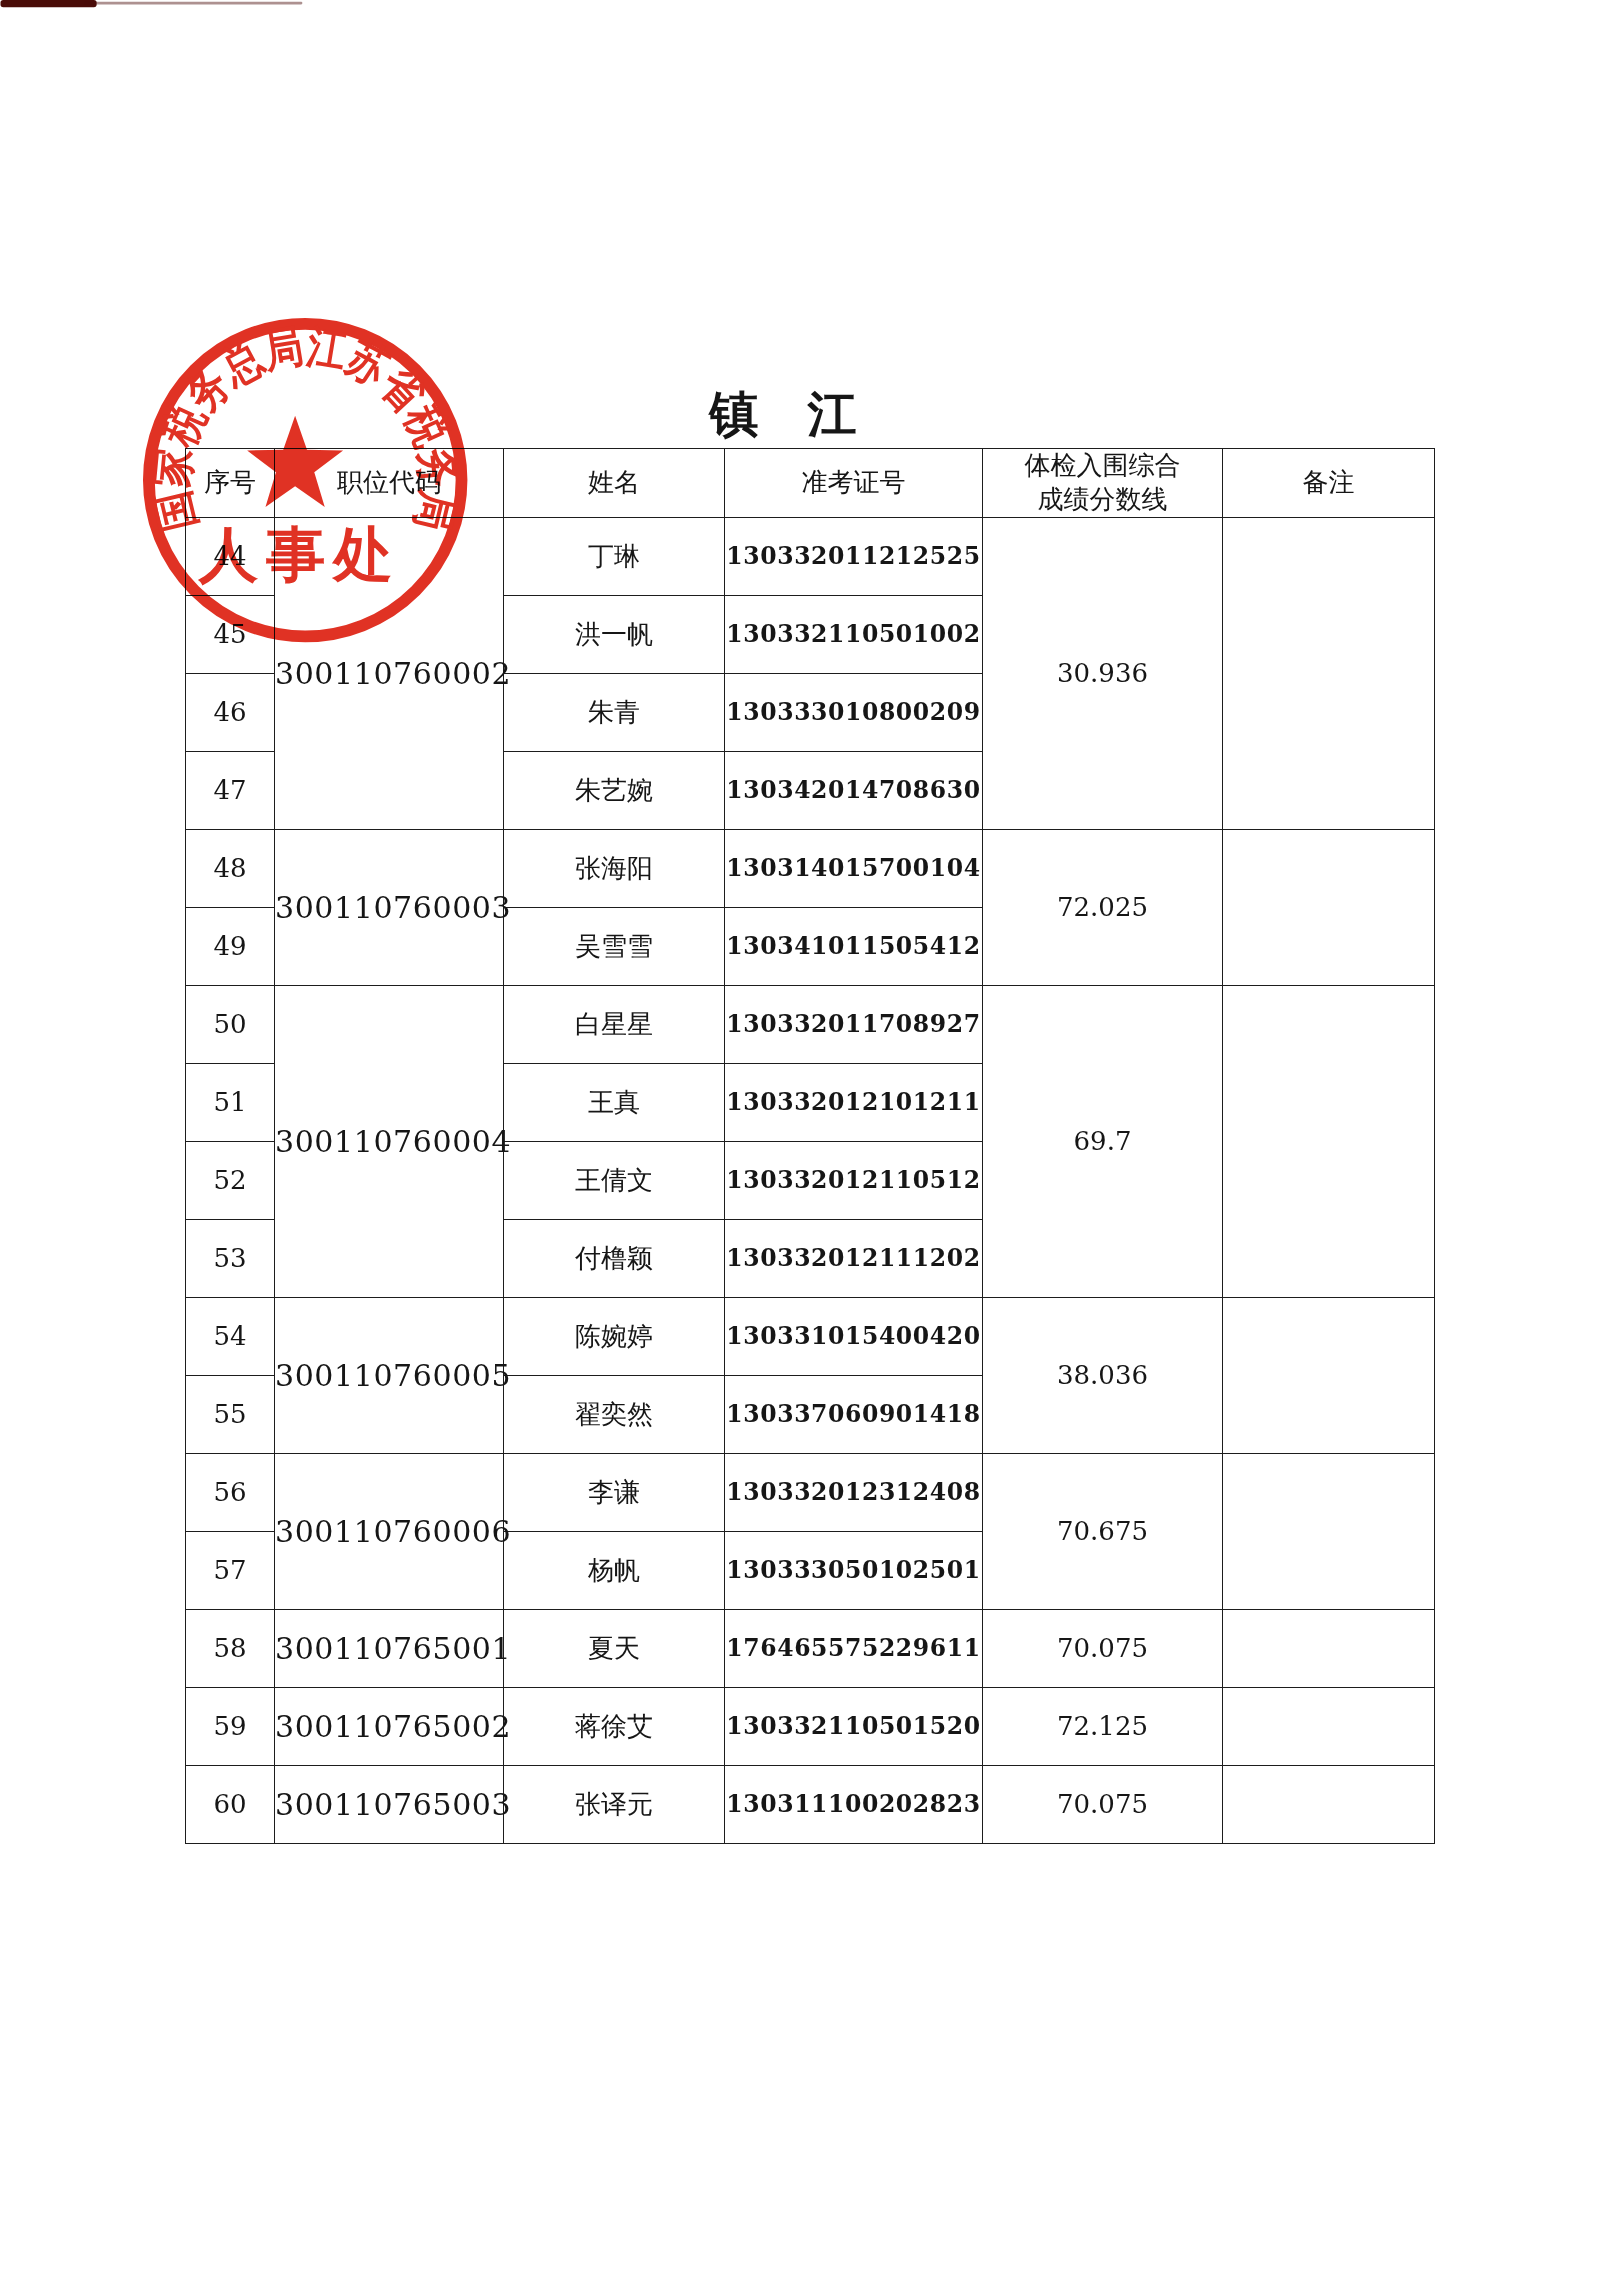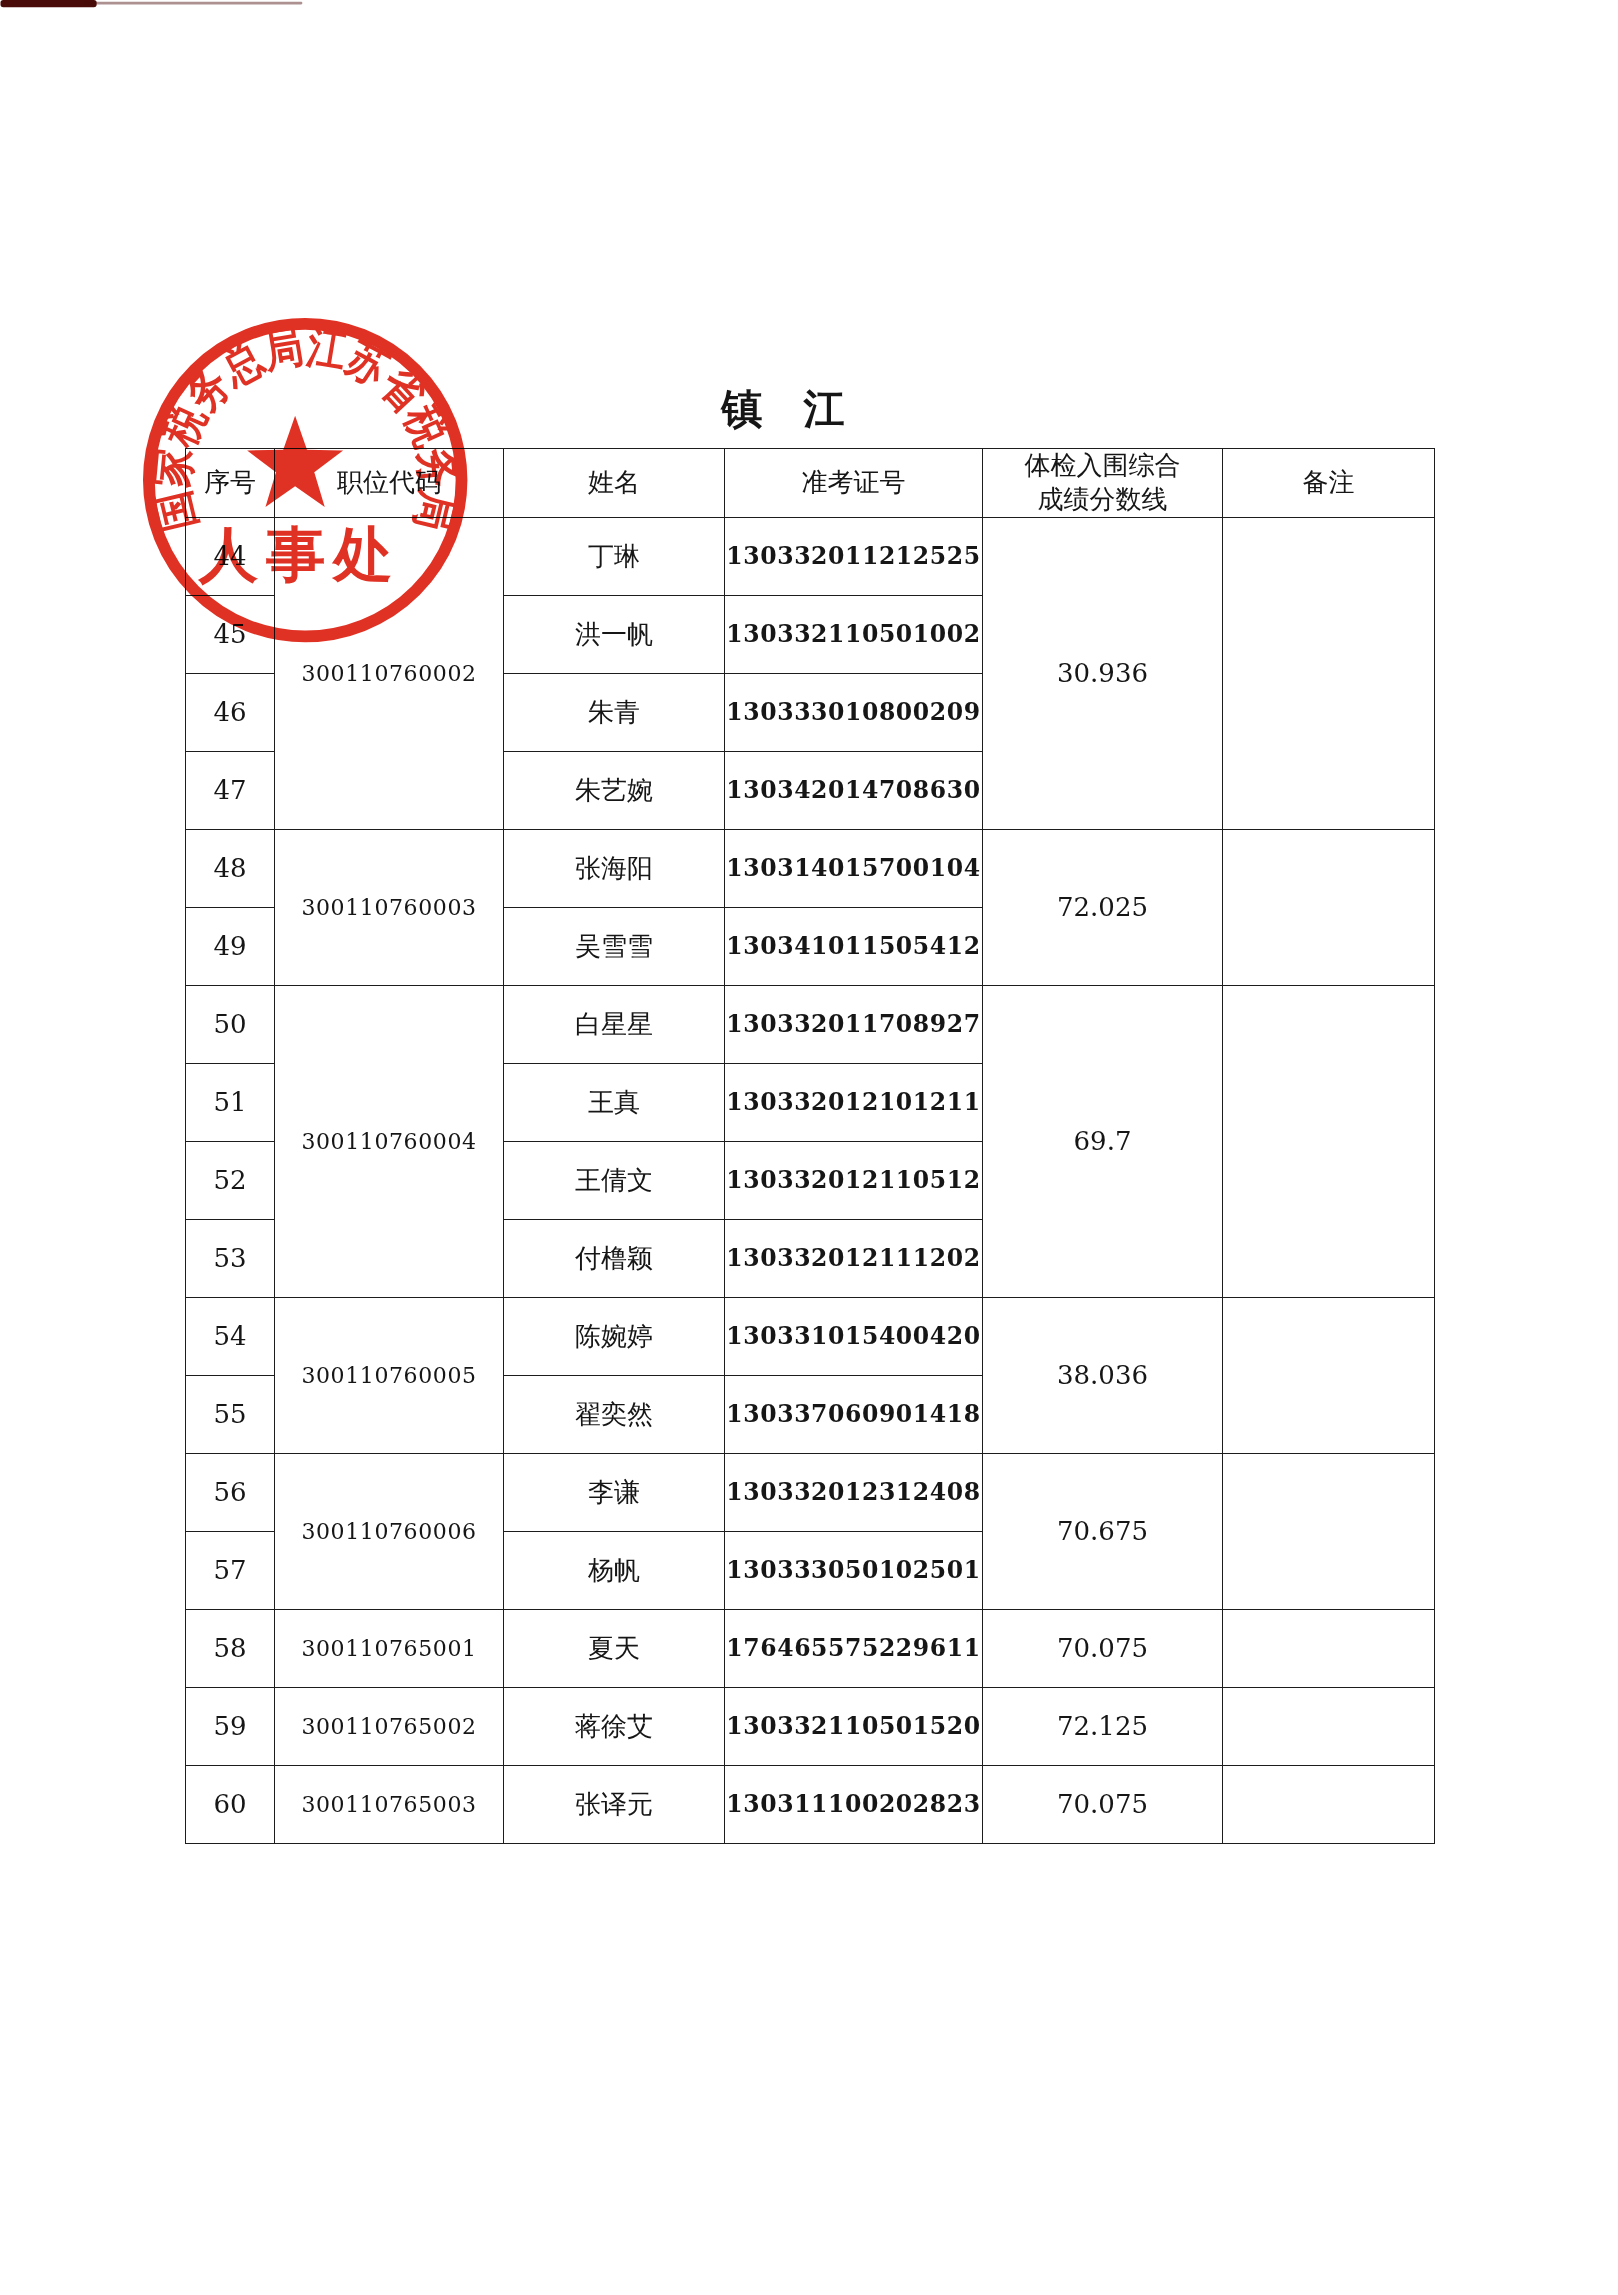--- a/index.html
+++ b/index.html
@@ -12,21 +12,21 @@
     overflow:hidden;
     font-family:"DejaVu Serif","Liberation Serif",serif;
     color:#151515;
   }
   .smear{position:absolute;left:0;top:0;}
   .doc-title{
     position:absolute;
     top:382px;
     left:783px;
     transform:translateX(-50%);
-    font-size:41px;
+    font-size:49px;
     font-weight:bold;
     white-space:pre;
     color:#161616;
   }
   table.score-table{
     position:absolute;
     left:185px;
     top:448px;
     width:1250px;
     border-collapse:collapse;
@@ -44,21 +44,21 @@
     text-align:center;
     vertical-align:middle;
     padding:0;
     font-weight:normal;
   }
   .score-table thead tr{height:64px;}
   .score-table thead th{font-size:26px;line-height:1.3;}
   .score-table tbody tr{height:78px;}
   .score-table td{font-size:26px;}
   .score-table td.c-ticket{font-size:23.5px;letter-spacing:0.6px;font-weight:bold;}
-  .score-table td.c-code{font-size:22px;letter-spacing:0.6px;}
+  .score-table td.c-code{font-size:30px;letter-spacing:0.6px;}
   .score-table td.c-name{font-size:26px;text-align:center;}
   .score-table td.c-score{font-size:26px;}
   .stamp{
     position:absolute;
     left:137px;
     top:312px;
     mix-blend-mode:multiply;
     opacity:0.93;
   }
   .stamp text{font-family:"DejaVu Serif","Liberation Serif",serif;}

